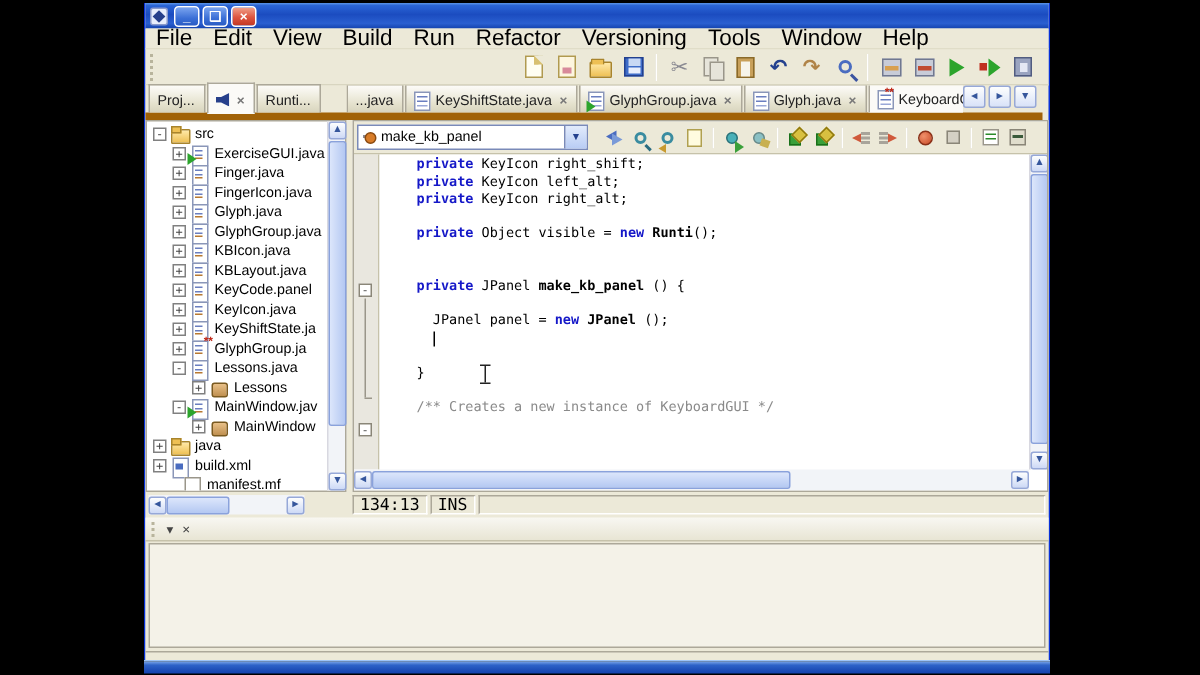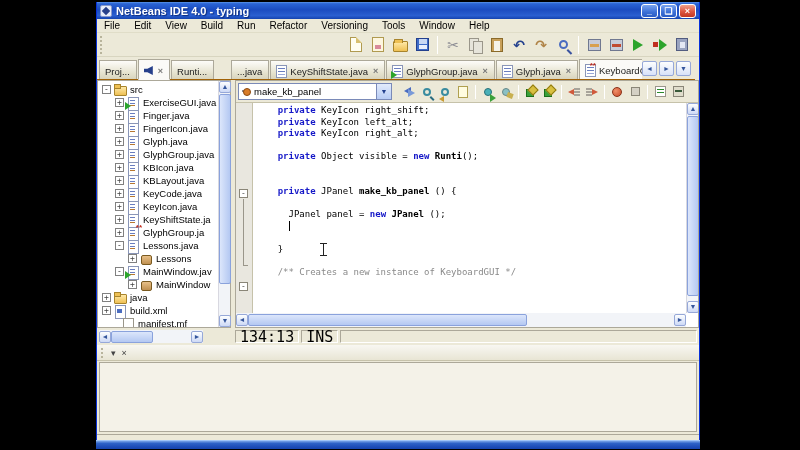--- a/index.html
+++ b/index.html
@@ -16,21 +16,21 @@
   .nb-logo{width:12px;height:12px;margin-right:4px;background:#e8eefc;border:1px solid #8899cc;border-radius:2px;position:relative;}
   .nb-logo::after{content:"";position:absolute;left:2px;top:2px;width:6px;height:6px;background:#27408b;transform:rotate(45deg);}
   .title-text{font-size:11px;font-weight:bold;text-shadow:1px 1px 1px #0a2a7a;white-space:nowrap;flex:1;}
   .winbtns{display:flex;gap:2px;}
   .wbtn{width:17px;height:14px;border-radius:3px;border:1px solid #fff;
     background:linear-gradient(180deg,#7aa4ef,#3b6fd6 60%,#2a5cc4);color:#fff;font-size:9px;line-height:12px;
     text-align:center;font-weight:bold;}
   .wbtn.close{background:linear-gradient(180deg,#f0a08a,#dd5540 55%,#c23723);}
   
   .menubar{position:absolute;left:0;top:17px;right:0;height:14px;background:#ece9d8;display:flex;align-items:center;
-    font-size:10px;color:#000;border-bottom:1px solid #e0ddc8;}
+    font-size:15px;color:#000;border-bottom:1px solid #e0ddc8;}
   .menu-item{padding:0 7px;white-space:nowrap;}
   
   .toolbar{position:absolute;left:0;top:31px;right:0;height:24px;background:#ece9d8;display:flex;align-items:center;
     border-bottom:1px solid #d8d5c0;}
   .tgrip{width:4px;height:18px;margin:0 3px;border-left:2px dotted #b8b49c;}
   .tspacer{flex:1;}
   .tbtn{width:22px;height:21px;display:flex;align-items:center;justify-content:center;flex:0 0 auto;}
   .tsep{width:1px;height:18px;background:#c6c2aa;margin:0 4px;flex:0 0 auto;border-right:1px solid #fff;}
   .icon{display:inline-block;position:relative;}
   
@@ -58,21 +58,21 @@
   .i-build::after{content:"";position:absolute;left:1px;top:4px;width:9px;height:3px;background:#d8a050;}
   .i-cleanbuild{width:13px;height:12px;background:#c8ccd8;border:1px solid #707890;}
   .i-cleanbuild::after{content:"";position:absolute;left:1px;top:4px;width:9px;height:3px;background:#c04a30;}
   .i-run{width:0;height:0;border-left:10px solid #2ca42c;border-top:6px solid transparent;border-bottom:6px solid transparent;}
   .i-runfile{width:14px;height:12px;}
   .i-runfile::before{content:"";position:absolute;left:0;top:3px;width:5px;height:5px;background:#c03020;}
   .i-runfile::after{content:"";position:absolute;left:6px;top:0;border-left:8px solid #2ca42c;border-top:6px solid transparent;border-bottom:6px solid transparent;}
   .i-debug{width:12px;height:13px;background:#9aa4c0;border:1px solid #515c80;}
   .i-debug::after{content:"";position:absolute;left:3px;top:3px;width:5px;height:6px;background:#e4e8f4;}
   
-  .tabrow{position:absolute;left:0;top:55px;right:4px;height:23px;background:#ece9d8;border-bottom:1px solid #a16207;display:flex;align-items:flex-end;}
+  .tabrow{position:absolute;left:0;top:55px;right:4px;height:23px;background:#ece9d8;border-bottom:5px solid #a16207;display:flex;}
   .ltabs{width:134px;flex:0 0 auto;display:flex;align-items:flex-end;padding-left:2px;}
   .etabs{flex:1;display:flex;align-items:flex-end;overflow:hidden;}
   .tab{height:19px;border:1px solid #aca899;border-bottom:none;background:linear-gradient(180deg,#fdfcf9,#e4e1cc 70%,#d8d4be);
     padding:2px 6px 0 5px;font-size:9.5px;color:#222;display:flex;align-items:center;gap:3px;margin-right:1px;white-space:nowrap;}
   .tab.sel{background:#fbfaf7;height:21px;border-bottom:1px solid #fbfaf7;margin-bottom:-1px;}
   .tab .x{color:#777;font-size:9px;font-weight:bold;margin-left:2px;}
   .tico{width:11px;height:13px;background:#fff;border:1px solid #8a96b8;position:relative;flex:0 0 auto;}
   .tico::before{content:"";position:absolute;left:1px;top:2px;width:7px;height:1px;background:#6a7ec0;box-shadow:0 3px 0 #6a7ec0,0 6px 0 #9aa8d8;}
   .tico.run::after{content:"";position:absolute;left:-2px;bottom:-2px;border-left:6px solid #2ca42c;border-top:4px solid transparent;border-bottom:4px solid transparent;}
   .tico.mod::after{content:"**";position:absolute;right:-1px;top:-4px;color:#c02818;font-size:8px;font-weight:bold;}
@@ -156,21 +156,21 @@
   .thumbh{height:12px;background:linear-gradient(180deg,#dce6fb,#b4c8f2);border:1px solid #8aa2dc;border-radius:2px;}
   .thumbv{position:absolute;left:0;width:12px;background:linear-gradient(90deg,#dce6fb,#b4c8f2);border:1px solid #8aa2dc;border-radius:2px;}
   .mouse-ibeam{position:absolute;width:7px;height:13px;z-index:9;}
   .mouse-ibeam::before{content:"";position:absolute;left:3px;top:1px;width:1px;height:11px;background:#222;}
   .mouse-ibeam::after{content:"";position:absolute;left:0;top:0;width:7px;height:1px;background:#222;box-shadow:0 12px 0 #222;}
   .tree-vsb{position:absolute;right:0;top:0;bottom:0;width:12px;background:#f2f4f8;border-left:1px solid #d8d8e0;}
   
   .statusrow{position:absolute;left:0;top:326px;right:0;height:17px;background:#ece9d8;display:flex;align-items:center;gap:2px;padding:1px 2px;}
   .tree-hsb{width:104px;height:13px;display:flex;align-items:center;background:#f2f4f8;flex:0 0 auto;}
   .scell{height:13px;border:1px solid #aca899;border-bottom-color:#fff;border-right-color:#fff;background:#ece9d8;
-    font-size:15px;padding:0 4px;display:flex;align-items:center;flex:0 0 auto;font-family:"DejaVu Sans Mono",monospace;}
+    font-size:11px;padding:0 4px;display:flex;align-items:center;flex:0 0 auto;font-family:"DejaVu Sans Mono",monospace;}
   .scell.fill{flex:1;}
   
   .output{position:absolute;left:0;top:343px;right:0;height:89px;background:#ece9d8;}
   .out-head{height:16px;display:flex;align-items:center;border-bottom:1px solid #c6c2aa;background:linear-gradient(180deg,#f8f7f2,#e8e5d4);padding:0 4px;}
   .out-grip{width:3px;height:10px;border-left:2px dotted #b8b49c;margin-right:4px;}
   .out-title{font-size:9.5px;font-weight:bold;color:#111;flex:1;}
   .out-ico{font-size:9px;color:#444;padding:0 3px;}
   .out-body{position:absolute;left:2px;top:17px;right:2px;bottom:2px;background:#f4f2e8;border:1px solid #aca899;}
   .winbottom{position:absolute;left:0;top:432px;right:0;height:6px;background:#ece9d8;border-top:1px solid #aca899;}
   
@@ -178,21 +178,20 @@
     background:linear-gradient(180deg,#7aa5e8 0%,#2e63c8 30%,#1e4eb8 70%,#1443af 100%);border-top:1px solid #9ec4f8;}
 </style>
 </head>
 <body>
 
 <div class="stage">
   <div class="win">
 
     <div class="titlebar">
       <span class="nb-logo icon"></span>
-      <span class="title-text">NetBeans IDE 4.0 - typing</span>
       <span class="winbtns">
         <span class="wbtn">_</span>
         <span class="wbtn">❏</span>
         <span class="wbtn close">×</span>
       </span>
     </div>
 
     <div class="menubar">
         <span class="menu-item">File</span>
         <span class="menu-item">Edit</span>
@@ -346,21 +345,21 @@
               <span>KBIcon.java</span>
             </div>
             <div class="trow" style="padding-left: 17px;">
               <span class="toggle">+</span>
               <span class="nico java"></span>
               <span>KBLayout.java</span>
             </div>
             <div class="trow" style="padding-left: 17px;">
               <span class="toggle">+</span>
               <span class="nico java"></span>
-              <span>KeyCode.java</span>
+              <span>KeyCode.panel</span>
             </div>
             <div class="trow" style="padding-left: 17px;">
               <span class="toggle">+</span>
               <span class="nico java"></span>
               <span>KeyIcon.java</span>
             </div>
             <div class="trow" style="padding-left: 17px;">
               <span class="toggle">+</span>
               <span class="nico java"></span>
               <span>KeyShiftState.ja</span>

